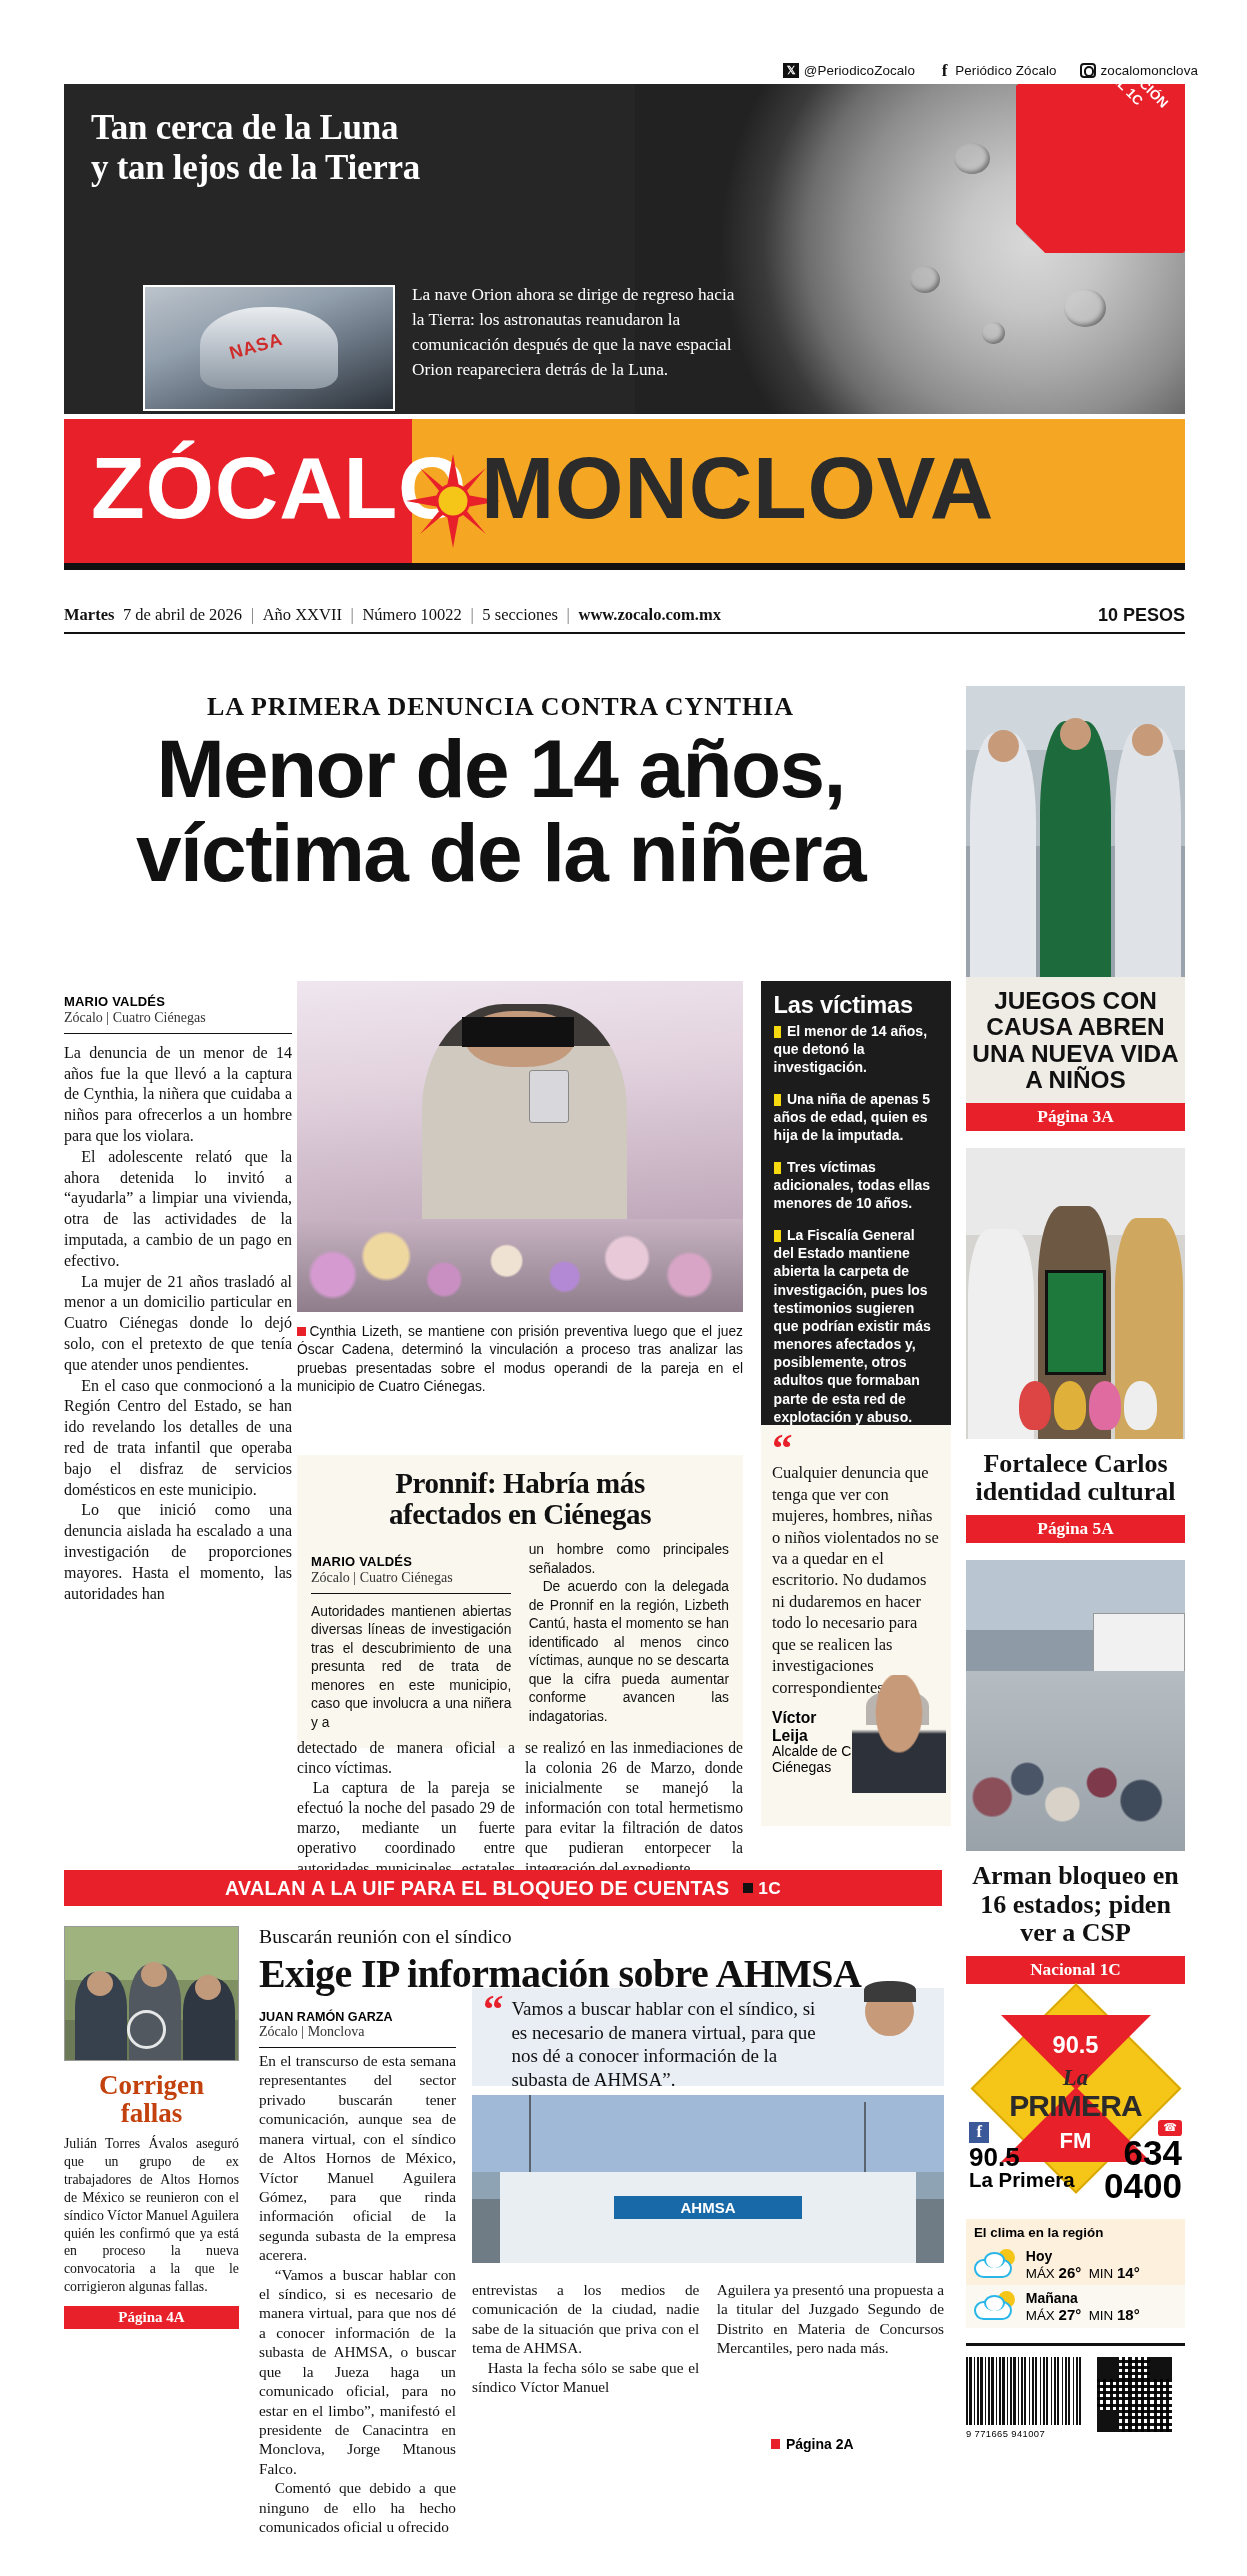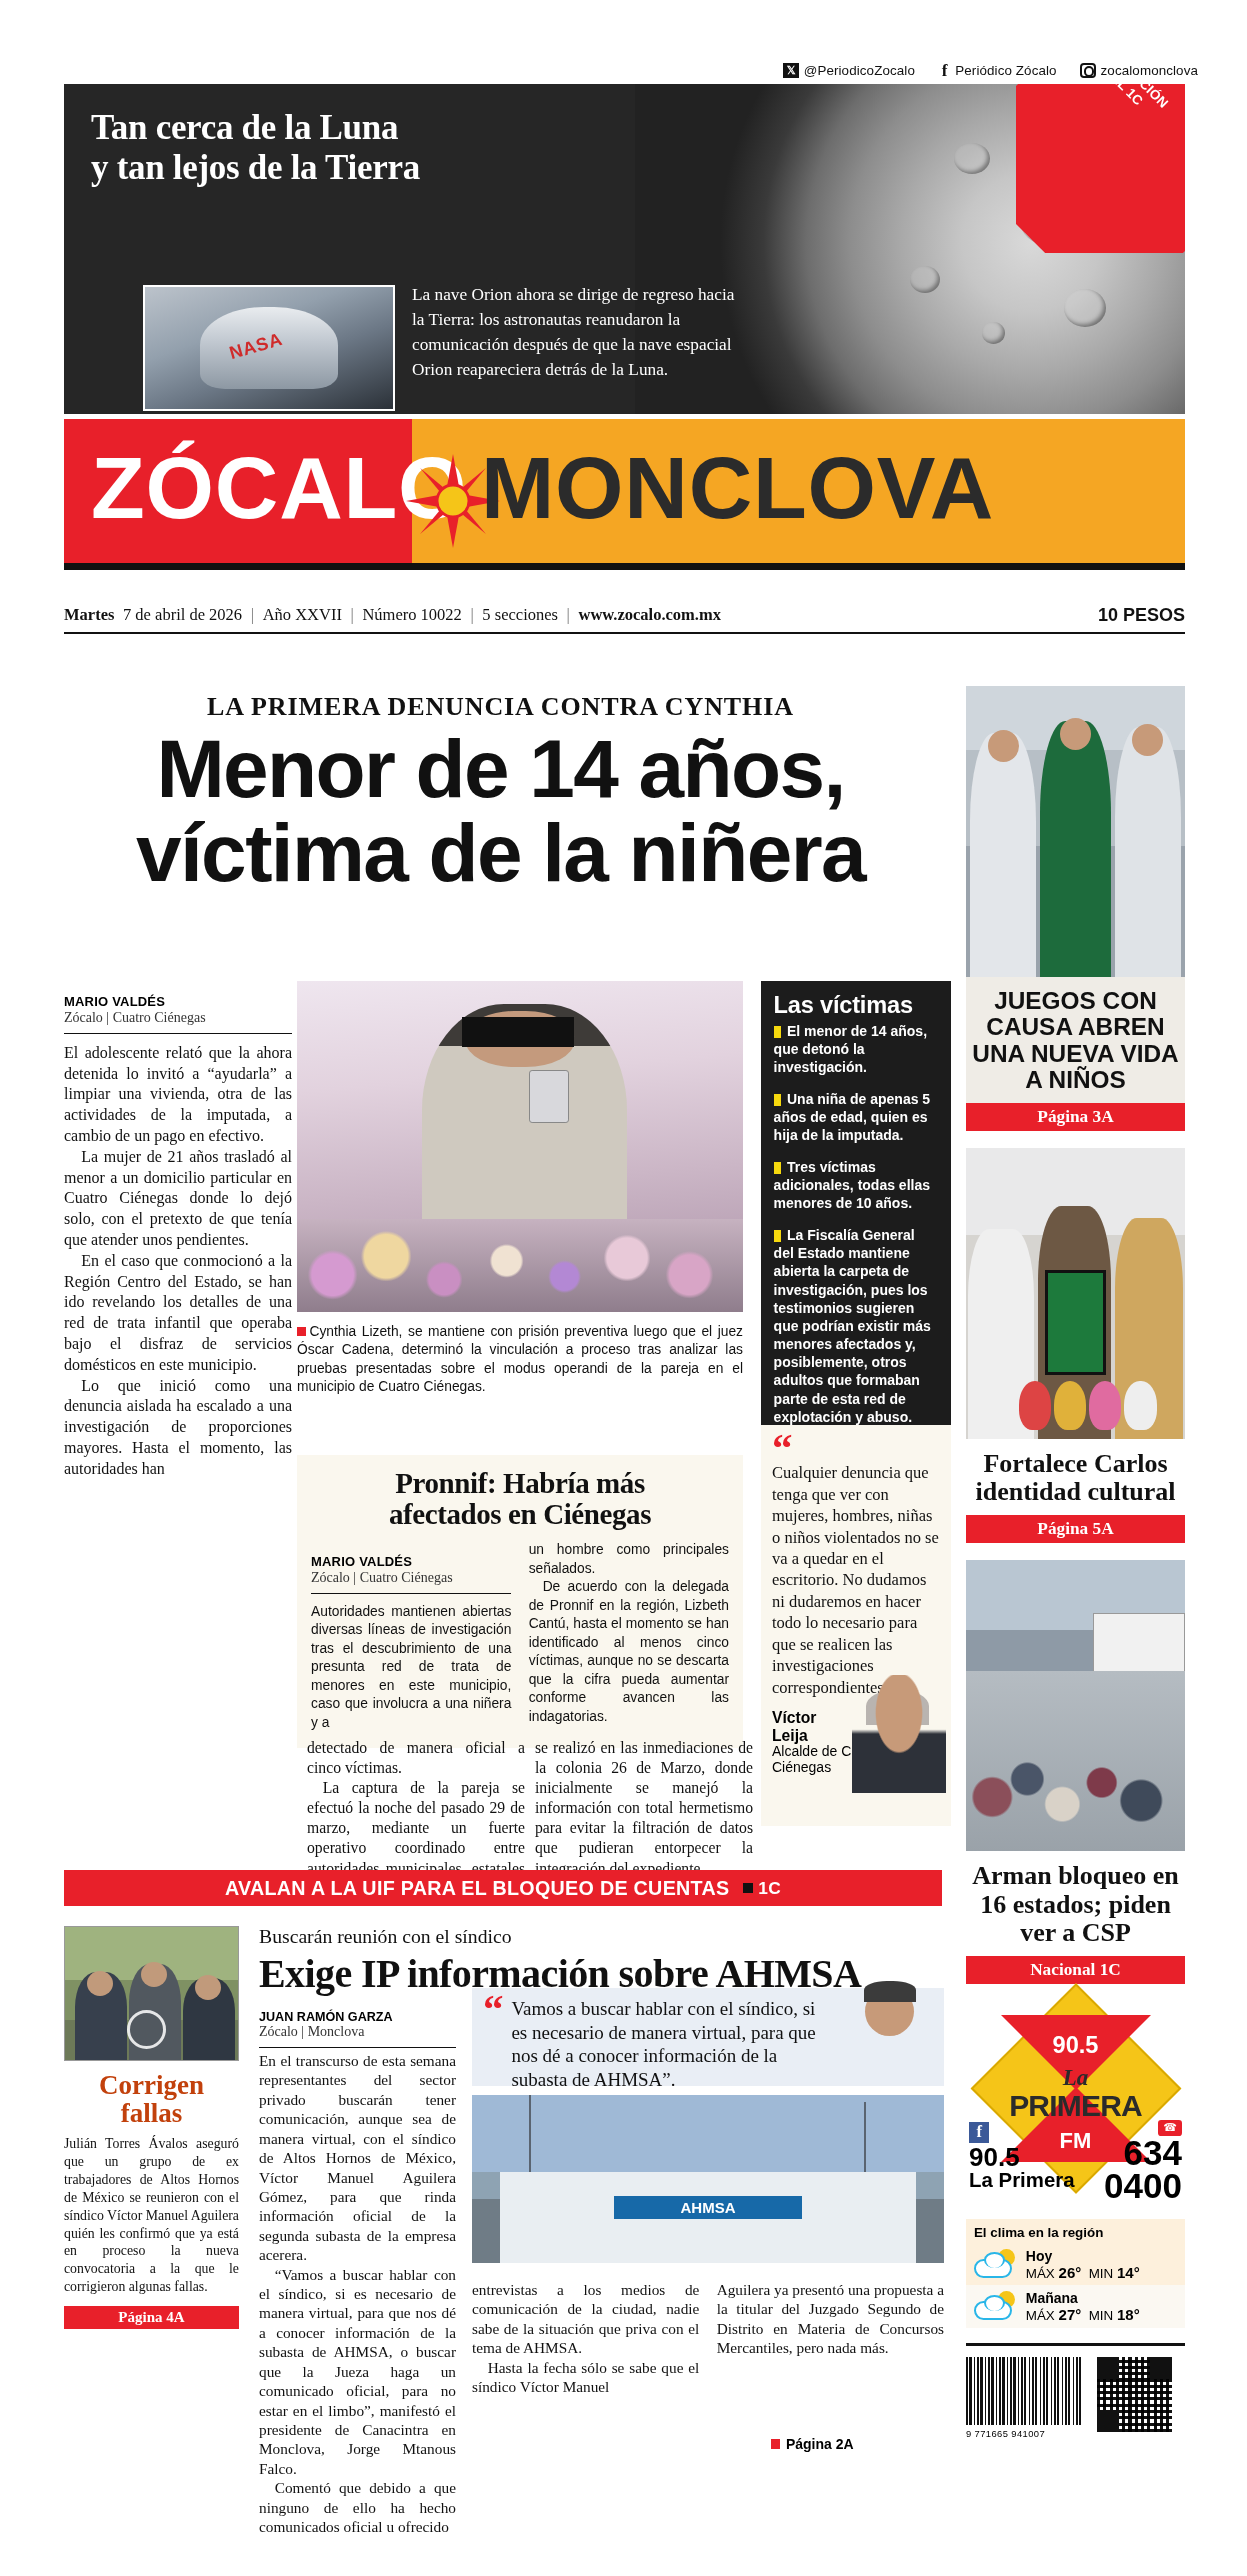--- a/index.html
+++ b/index.html
@@ -223,21 +223,21 @@
   .qrole { font-family:"Liberation Sans", sans-serif; font-size:14px; line-height:1.14; }
   .qface {
     position:absolute; right:4.7px; bottom:33px; width:94px; height:118px;
     background: radial-gradient(ellipse at 50% 32%, #c79a79 0 34%, transparent 36%),
                 linear-gradient(180deg, transparent 0 46%, #2d3139 50% 100%);
   }
   .qhair { position:absolute; right:22px; bottom:101px; width:63px; height:35px; background:#b9b4b0; border-radius:46% 46% 0 0; }
   .frontera-wrap { position:absolute; left:761px; top:1793px; width:190px; height:33px; }
 
   
-  .botcols { position:absolute; left:297px; top:1738px; width:446px; display:flex; gap:10px;margin-left:10px; }
+  .botcols { position:absolute; left:297px; top:1738px; width:446px; display:flex; gap:10px; }
   .botcol { flex:1; font-family:"Liberation Serif", serif; font-size:15.7px; line-height:1.28; text-align:justify; color:#111; }
   .botcol p { text-indent:15.7px; }
   .botcol p:first-child { text-indent:0; }
 
   
   .ribbon {
     position:absolute; left:64px; top:1870px; width:878px; height:36px;
     background:#e8202a; color:#fff; display:flex; align-items:center;
     justify-content:center; gap:14px;
     font-family:"Liberation Sans", sans-serif; font-weight:bold; font-size:19.7px;
@@ -541,20 +541,21 @@
   <div class="headline">
     <div>Menor de 14 años,</div>
     <div>víctima de la niñera</div>
   </div>
 
   <div class="colA">
     <div class="byline">MARIO VALDÉS</div>
     <div class="byline-src">Zócalo | Cuatro Ciénegas</div>
     <div class="rule"></div>
     <div class="body-text">
+      <p>La denuncia de un menor de 14 años fue la que llevó a la captura de Cynthia, la niñera que cuidaba a niños para ofrecerlos a un hombre para que los violara.</p>
       <p>El adolescente relató que la ahora detenida lo invitó a “ayudarla” a limpiar una vivienda, otra de las actividades de la imputada, a cambio de un pago en efectivo.</p>
       <p>La mujer de 21 años trasladó al menor a un domicilio particular en Cuatro Ciénegas donde lo dejó solo, con el pretexto de que tenía que atender unos pendientes.</p>
       <p>En el caso que conmocionó a la Región Centro del Estado, se han ido revelando los detalles de una red de trata infantil que operaba bajo el disfraz de servicios domésticos en este municipio.</p>
       <p>Lo que inició como una denuncia aislada ha escalado a una investigación de proporciones mayores. Hasta el momento, las autoridades han</p>
     </div>
   </div>
 
   <div class="hero-photo">
     <div class="hp-person"></div>
     <div class="hp-face"></div>

